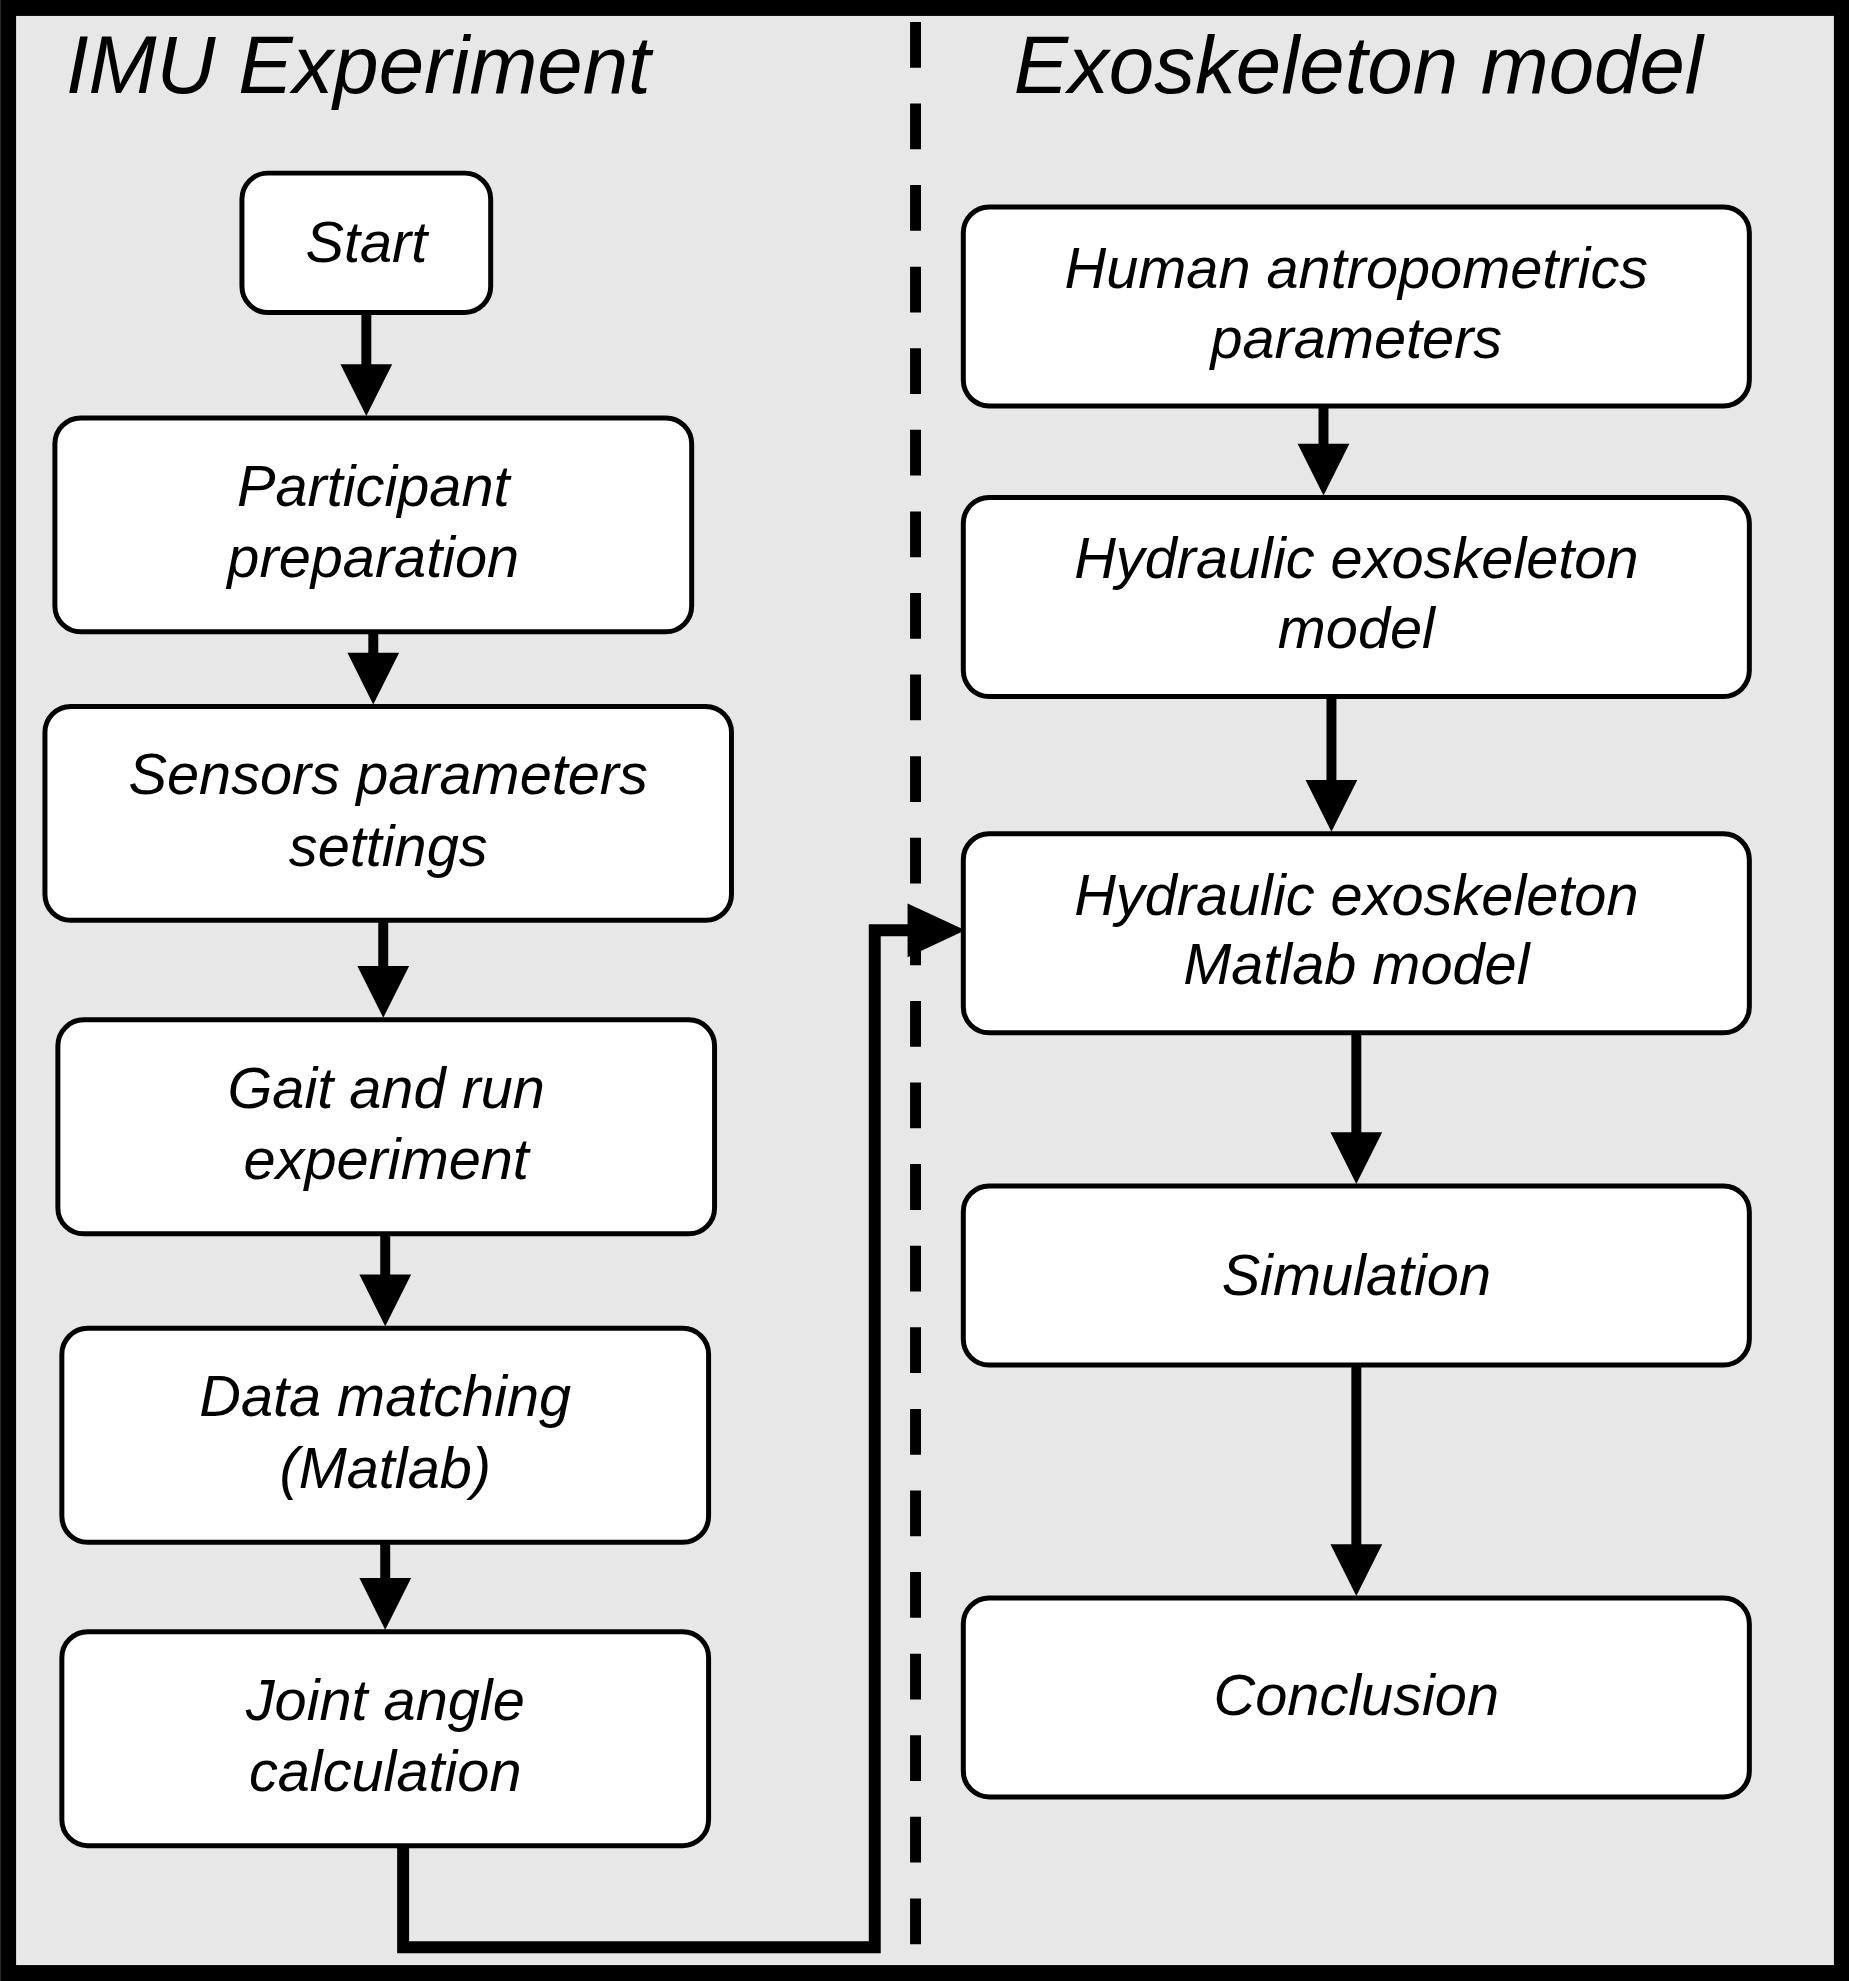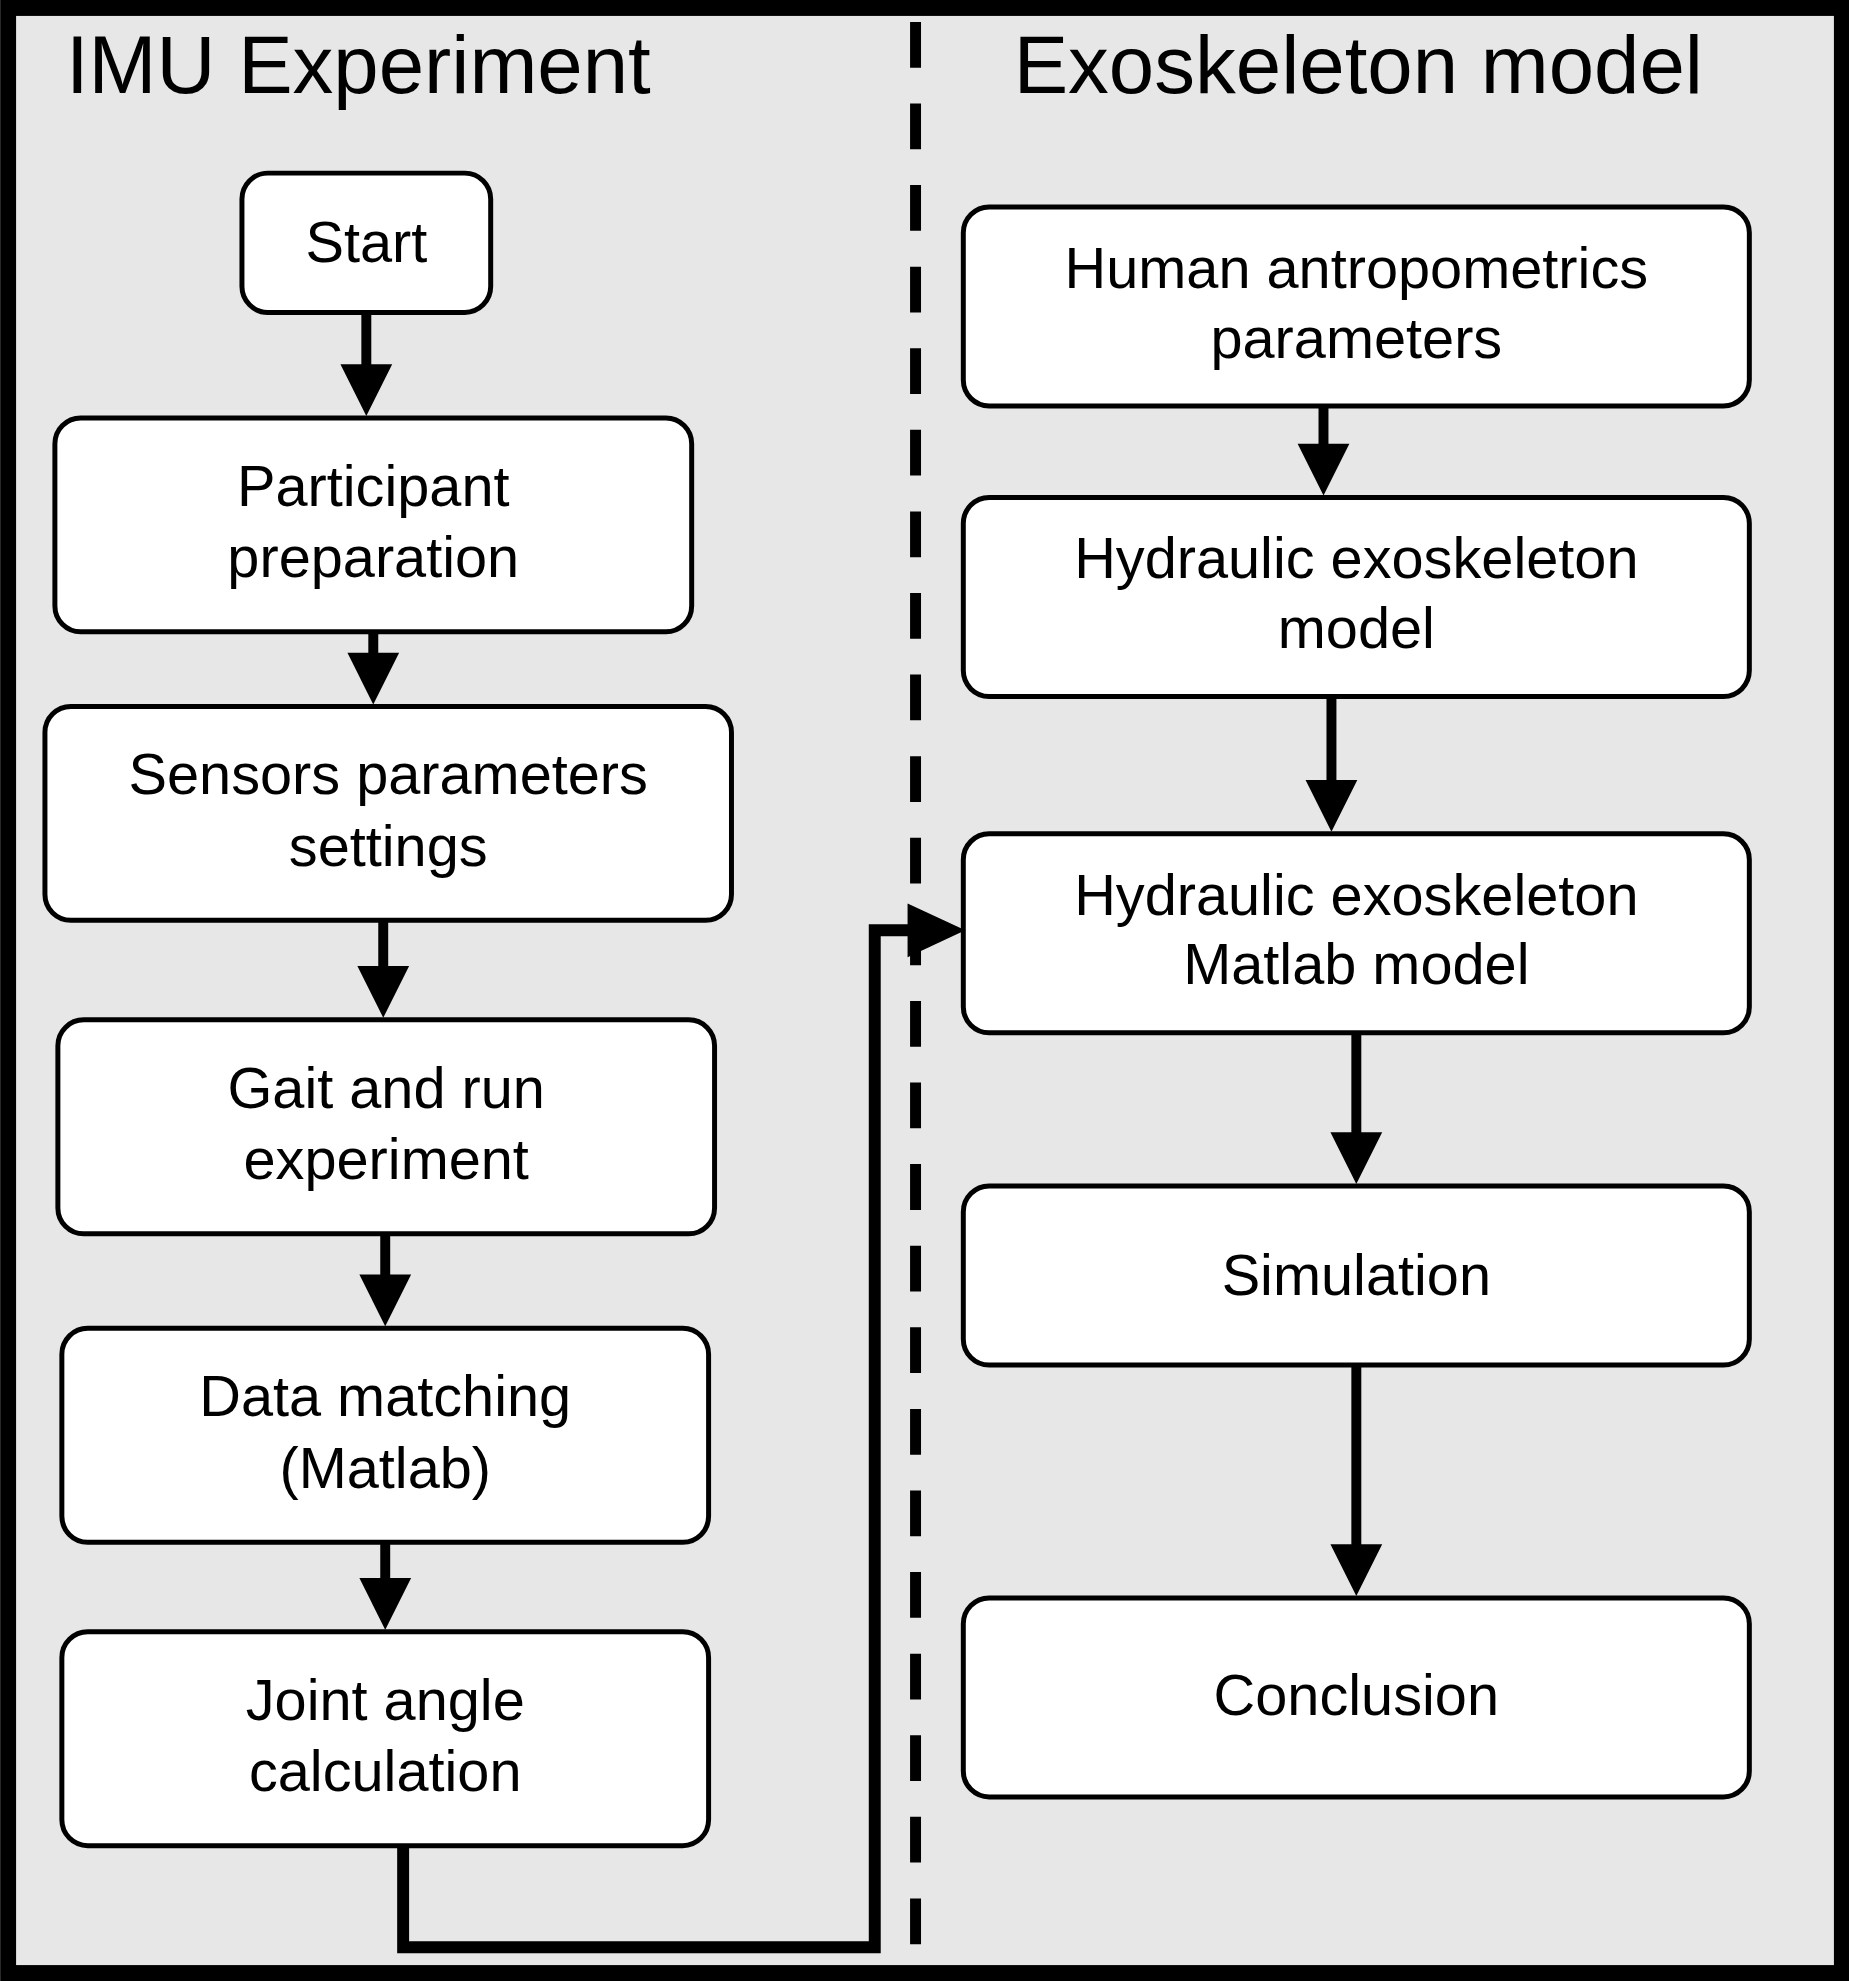--- a/index.html
+++ b/index.html
@@ -9,20 +9,21 @@
   }
   body {
     font-family: "Liberation Sans", sans-serif;
   }
   #canvas {
     position: relative;
     width: 1850px;
     height: 1981px;
     background: #ffffff;
     overflow: hidden;
+    font-style: italic;
   }
   #flow-svg {
     position: absolute;
     top: 0;
     left: 0;
     width: 1850px;
     height: 1981px;
     display: block;
   }
   .panel-bg {

